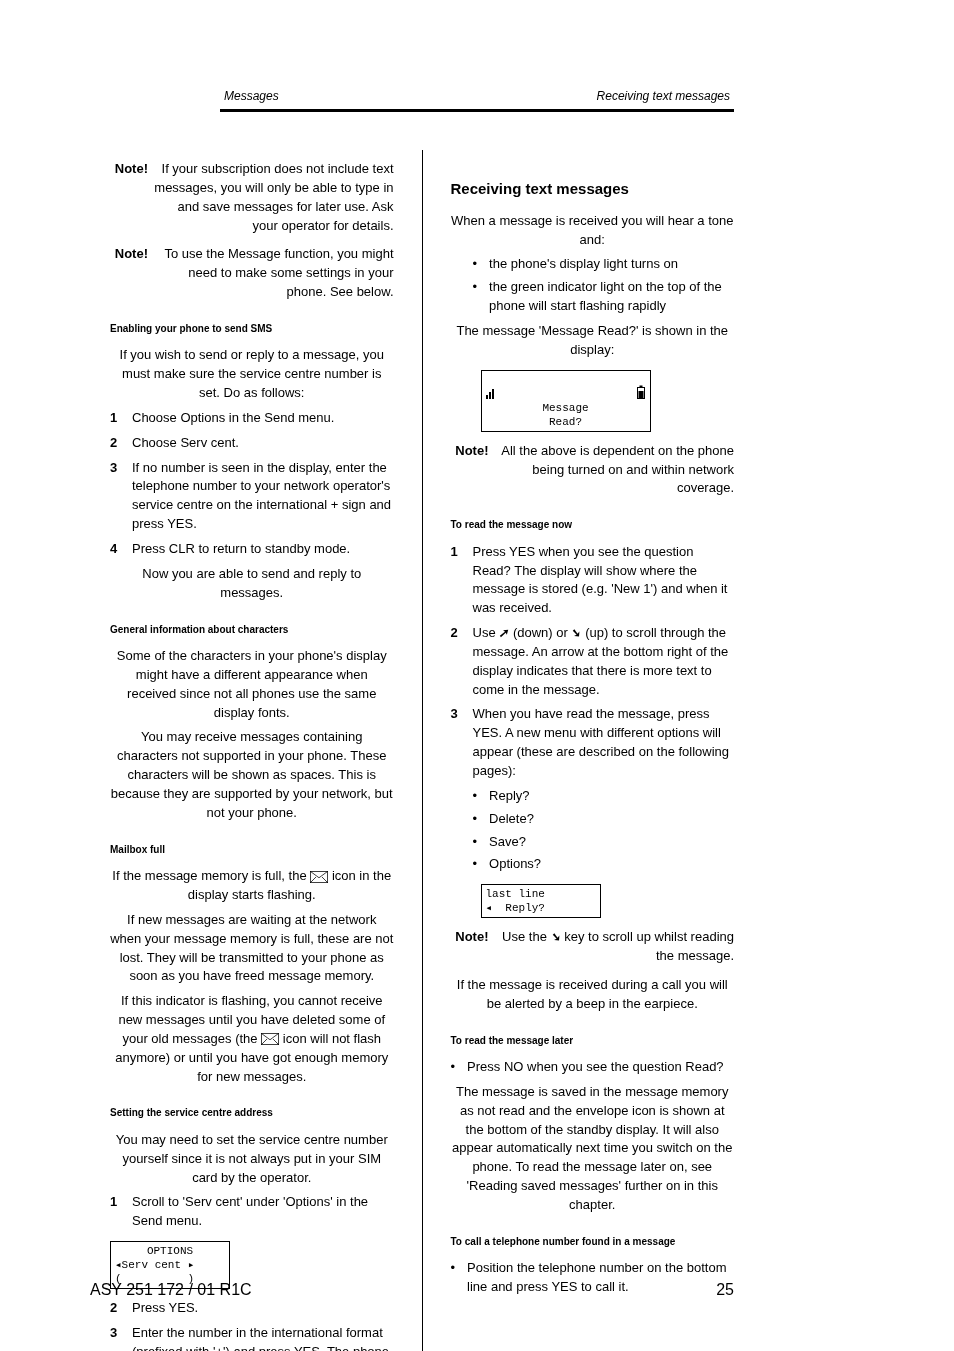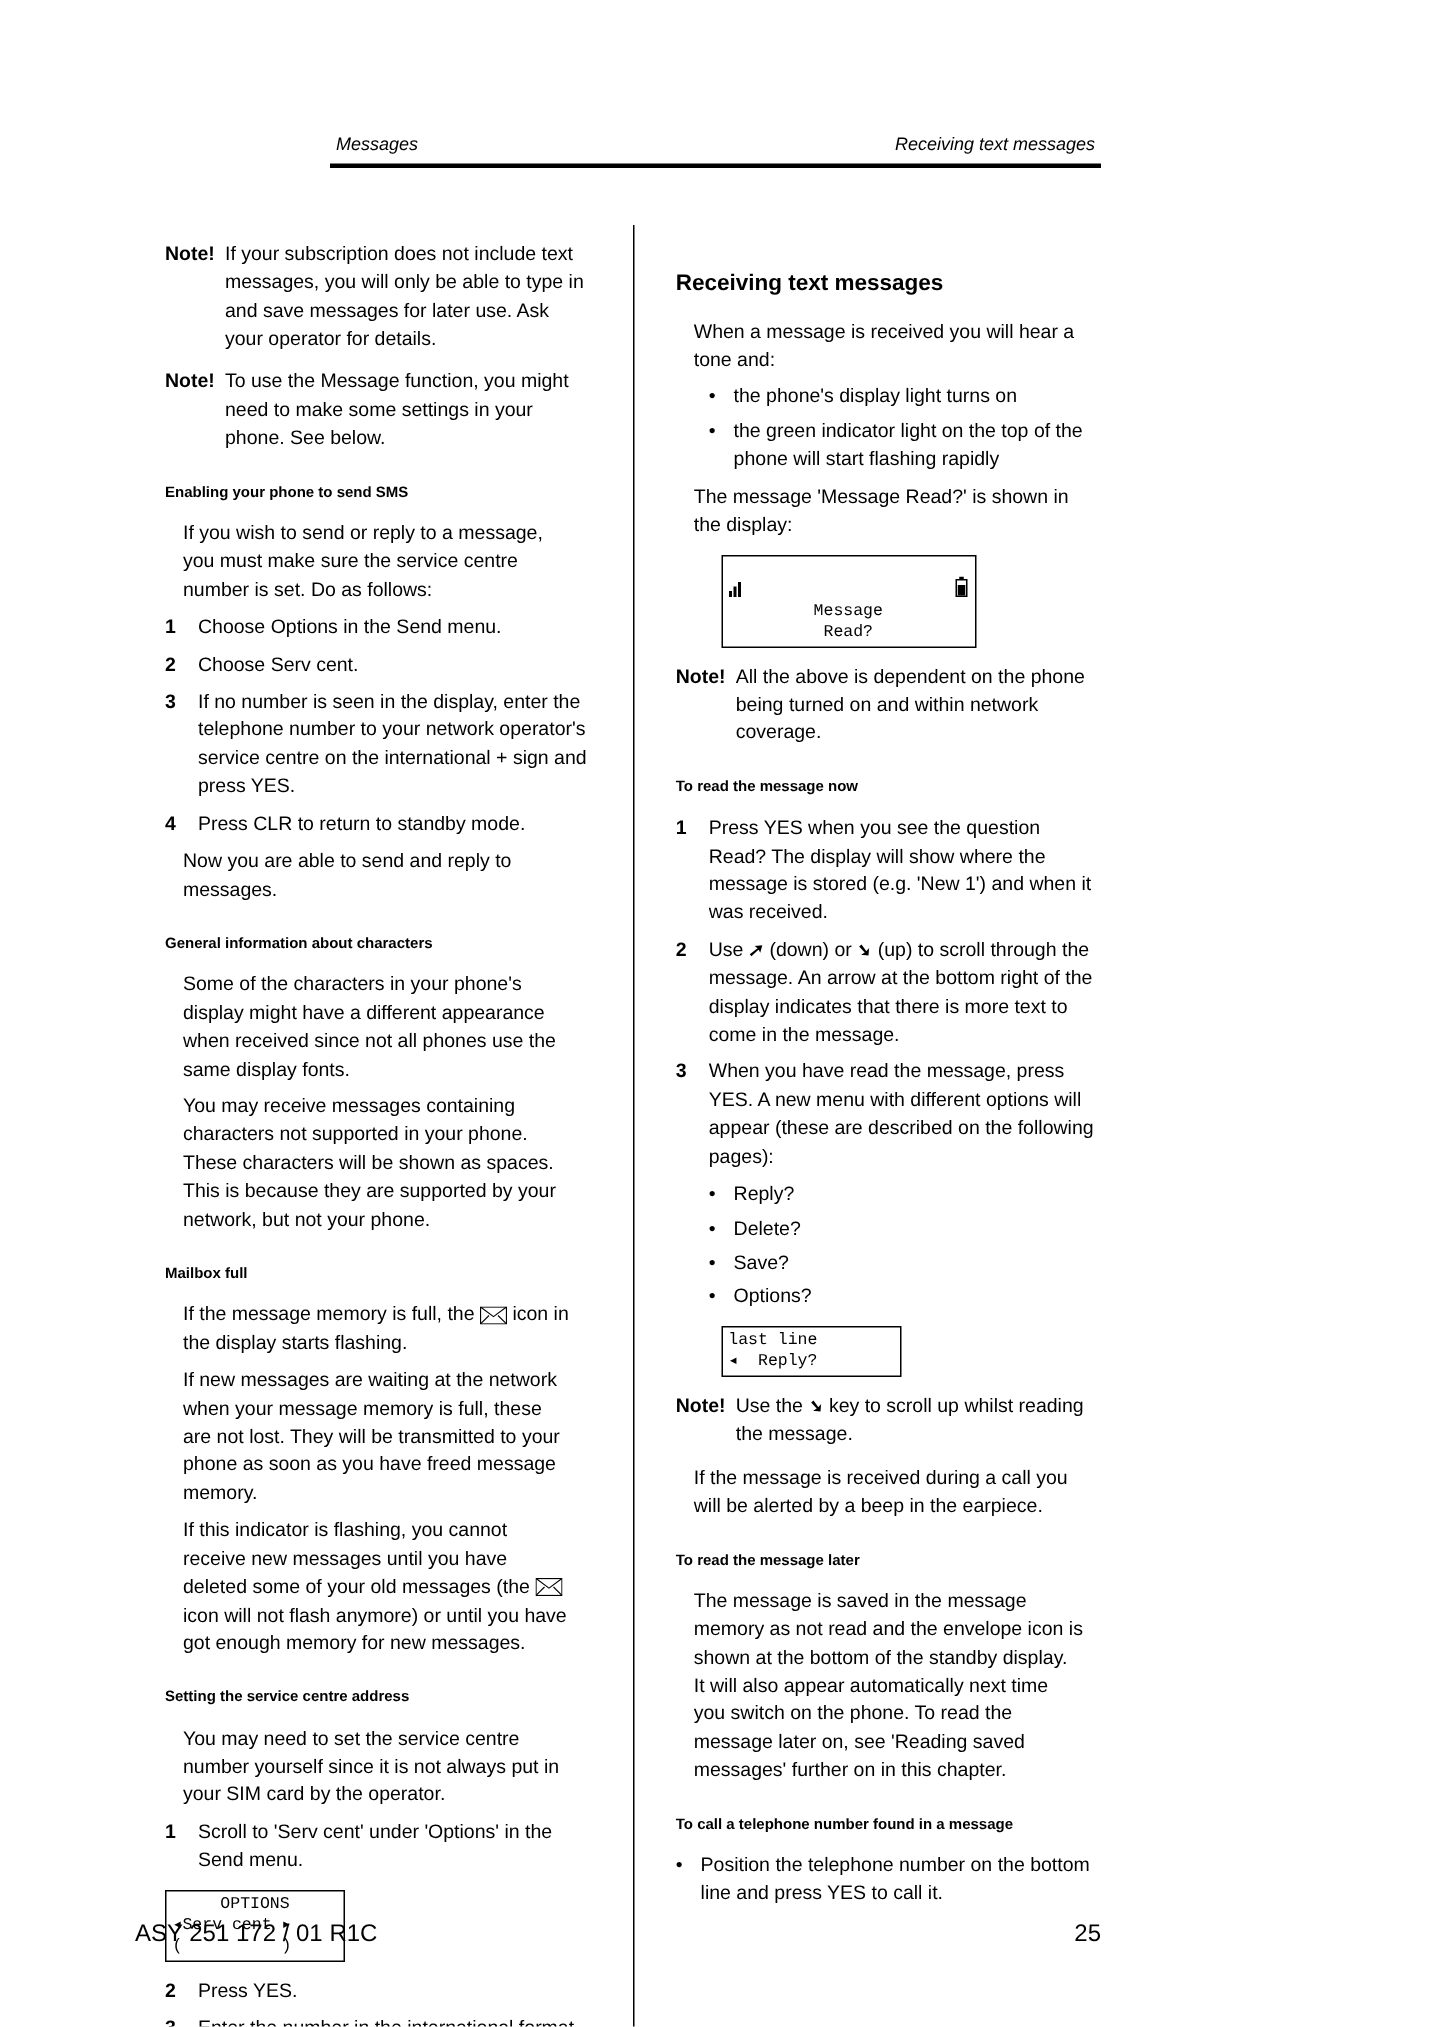--- a/index.html
+++ b/index.html
@@ -54,25 +54,26 @@
   .h2small {
     font-size: 10px;
     font-weight: bold;
     margin: 20px 0 10px 0;
   }
   .h2bigger {
     font-size: 15px;
     font-weight: bold;
     margin: 28px 0 12px 0;
   }
-  p { margin: 6px 12px; }
+  p { margin: 6px 0; text-align: center; }
   .note-block {
     display: flex;
     gap: 2px;
     margin: 10px 0;
+    text-align: right;
   }
   .note-label {
     font-weight: bold;
     min-width: 38px;
   }
   .step {
     display: flex;
     gap: 8px;
     margin: 6px 0;
   }
@@ -331,20 +332,24 @@
           <span>Use the </span>
           <span class="key-arrow">➘</span>
           <span> key to scroll up whilst reading the message.</span>
         </div>
       </div>
 
       <p>If the message is received during a call you will be alerted by a beep in the earpiece.</p>
 
       <div class="h2small">To read the message later</div>
 
+      <div class="bullet-row" style="margin-left:0">
+        <span class="bullet-dot"></span>
+        <span>Press NO when you see the question Read?</span>
+      </div>
       <p>The message is saved in the message memory as not read and the envelope icon is shown at the bottom of the standby display. It will also appear automatically next time you switch on the phone. To read the message later on, see 'Reading saved messages' further on in this chapter.</p>
 
       <div class="h2small">To call a telephone number found in a message</div>
       <div class="bullet-row" style="margin-left:0">
         <span class="bullet-dot"></span>
         <span>Position the telephone number on the bottom line and press YES to call it.</span>
       </div>
 
     </div>
   </div>

